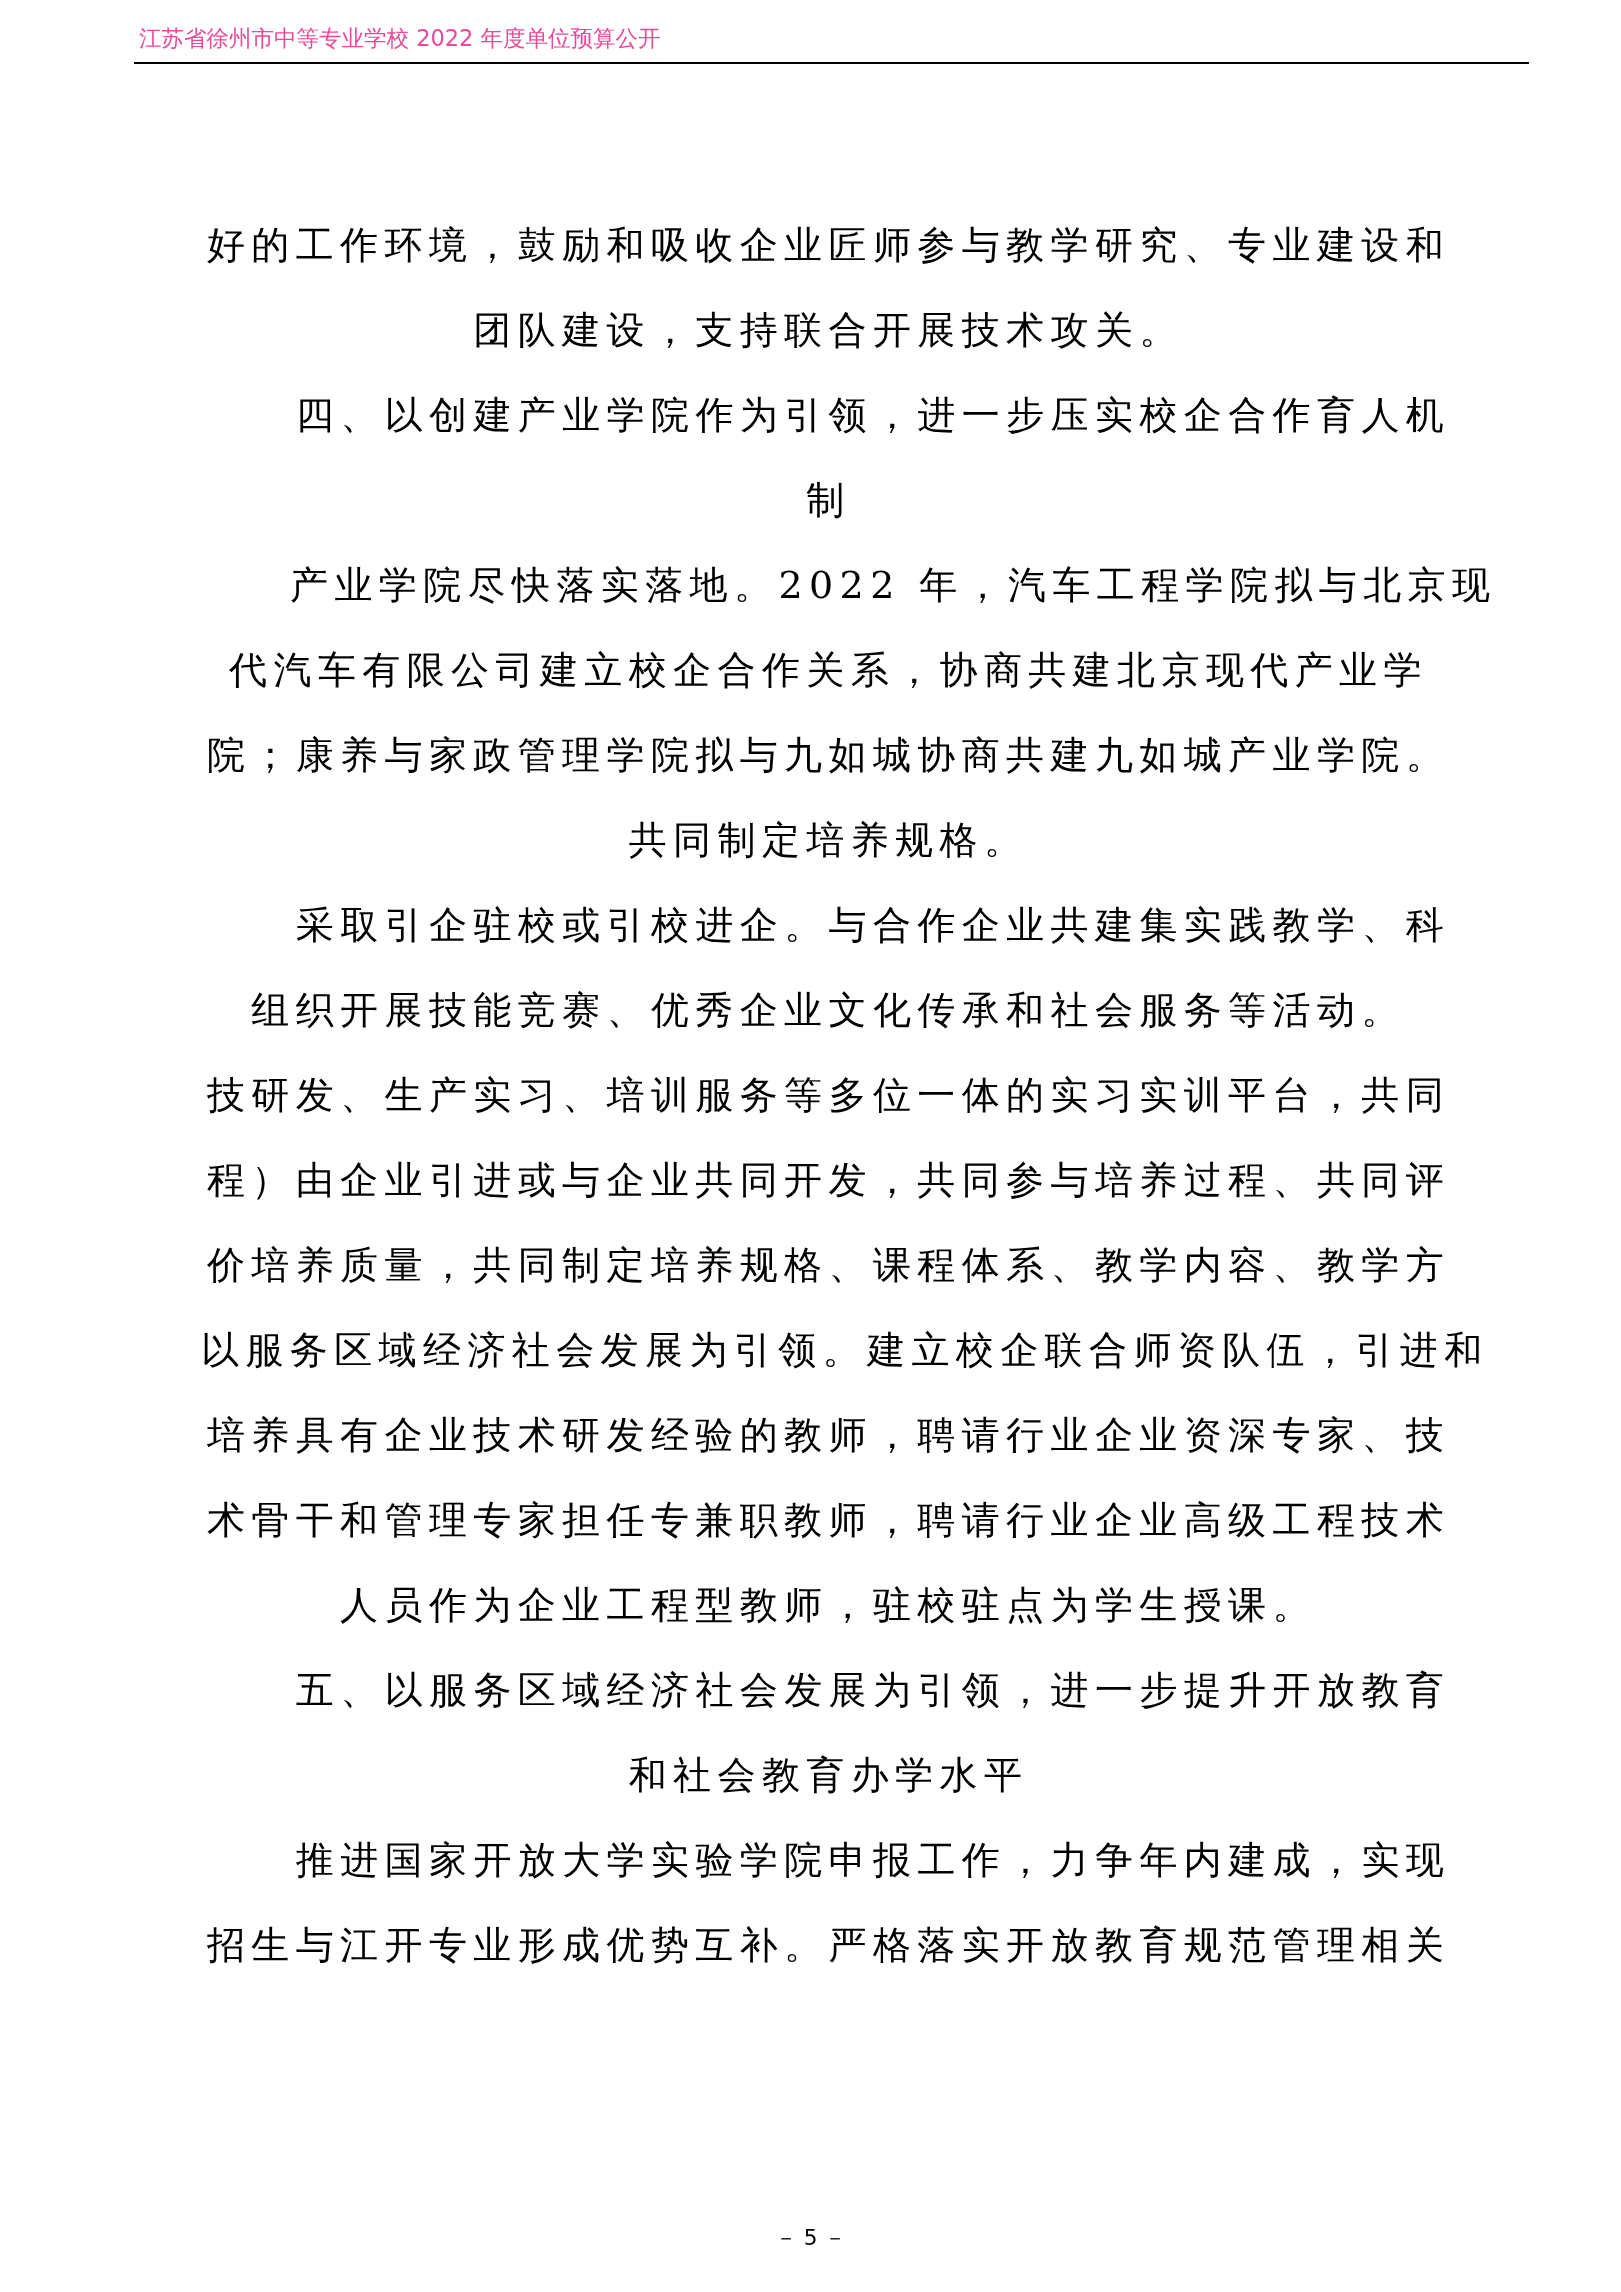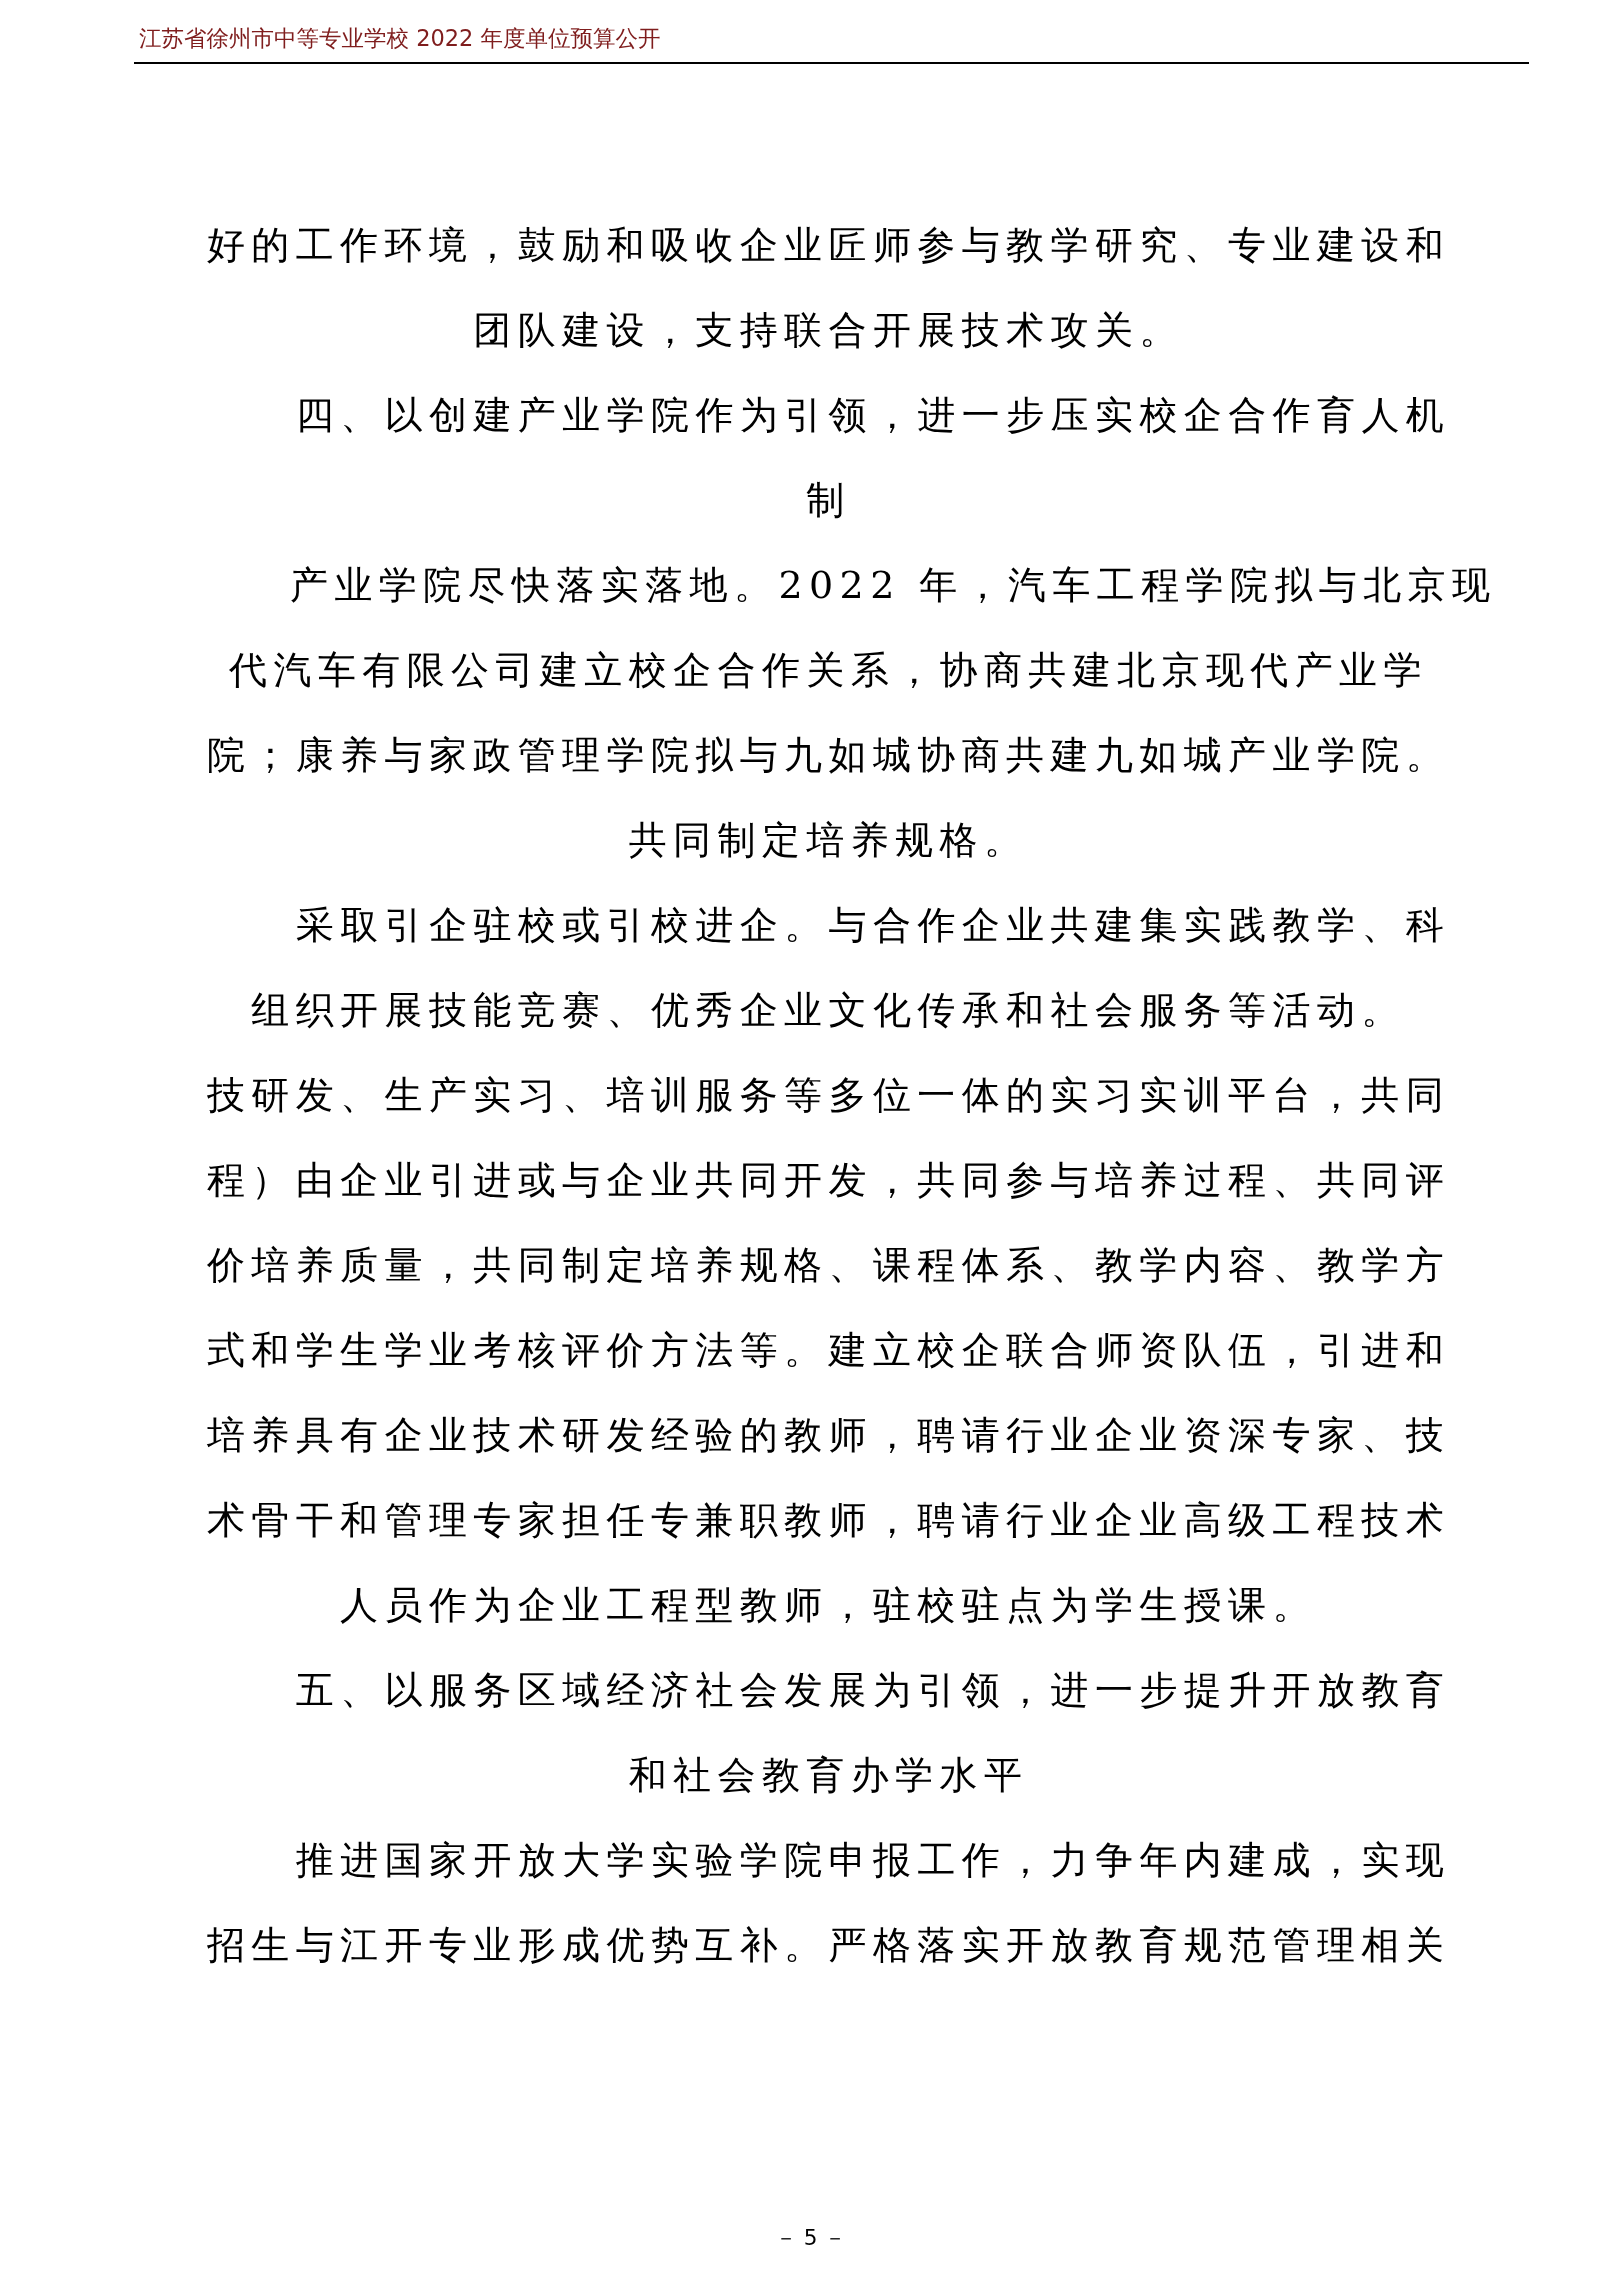--- a/index.html
+++ b/index.html
@@ -16,21 +16,21 @@
       font-family: "DejaVu Serif", "Liberation Serif", serif;
     }
     .page-header {
       position: absolute;
       left: 139px;
       top: 21.6px;
       font-size: 22.5px;
       line-height: 33px;
       letter-spacing: 0px;
       font-family: "DejaVu Sans", "Liberation Sans", sans-serif;
-      color: #7f1d1d;
+      color: #ec4899;
     }
     .header-rule {
       position: absolute;
       left: 134px;
       top: 62px;
       width: 1395px;
       height: 2px;
       background: #000;
     }
     .body-text {
@@ -74,21 +74,21 @@
   <div class="line">制</div>
   <div class="line indent">产业学院尽快落实落地。2022 年，汽车工程学院拟与北京现</div>
   <div class="line">代汽车有限公司建立校企合作关系，协商共建北京现代产业学</div>
   <div class="line">院；康养与家政管理学院拟与九如城协商共建九如城产业学院。</div>
   <div class="line">共同制定培养规格。</div>
   <div class="line indent">采取引企驻校或引校进企。与合作企业共建集实践教学、科</div>
   <div class="line">组织开展技能竞赛、优秀企业文化传承和社会服务等活动。</div>
   <div class="line">技研发、生产实习、培训服务等多位一体的实习实训平台，共同</div>
   <div class="line">程）由企业引进或与企业共同开发，共同参与培养过程、共同评</div>
   <div class="line">价培养质量，共同制定培养规格、课程体系、教学内容、教学方</div>
-  <div class="line">式和学生学业考核评价方法等。建立校企联合师资队伍，引进和</div>
+  <div class="line">以服务区域经济社会发展为引领。建立校企联合师资队伍，引进和</div>
   <div class="line">培养具有企业技术研发经验的教师，聘请行业企业资深专家、技</div>
   <div class="line">术骨干和管理专家担任专兼职教师，聘请行业企业高级工程技术</div>
   <div class="line">人员作为企业工程型教师，驻校驻点为学生授课。</div>
   <div class="line indent">五、以服务区域经济社会发展为引领，进一步提升开放教育</div>
   <div class="line">和社会教育办学水平</div>
   <div class="line indent">推进国家开放大学实验学院申报工作，力争年内建成，实现</div>
   <div class="line">招生与江开专业形成优势互补。严格落实开放教育规范管理相关</div>
 </div>
 
 <div class="page-number">－ 5 －</div>

